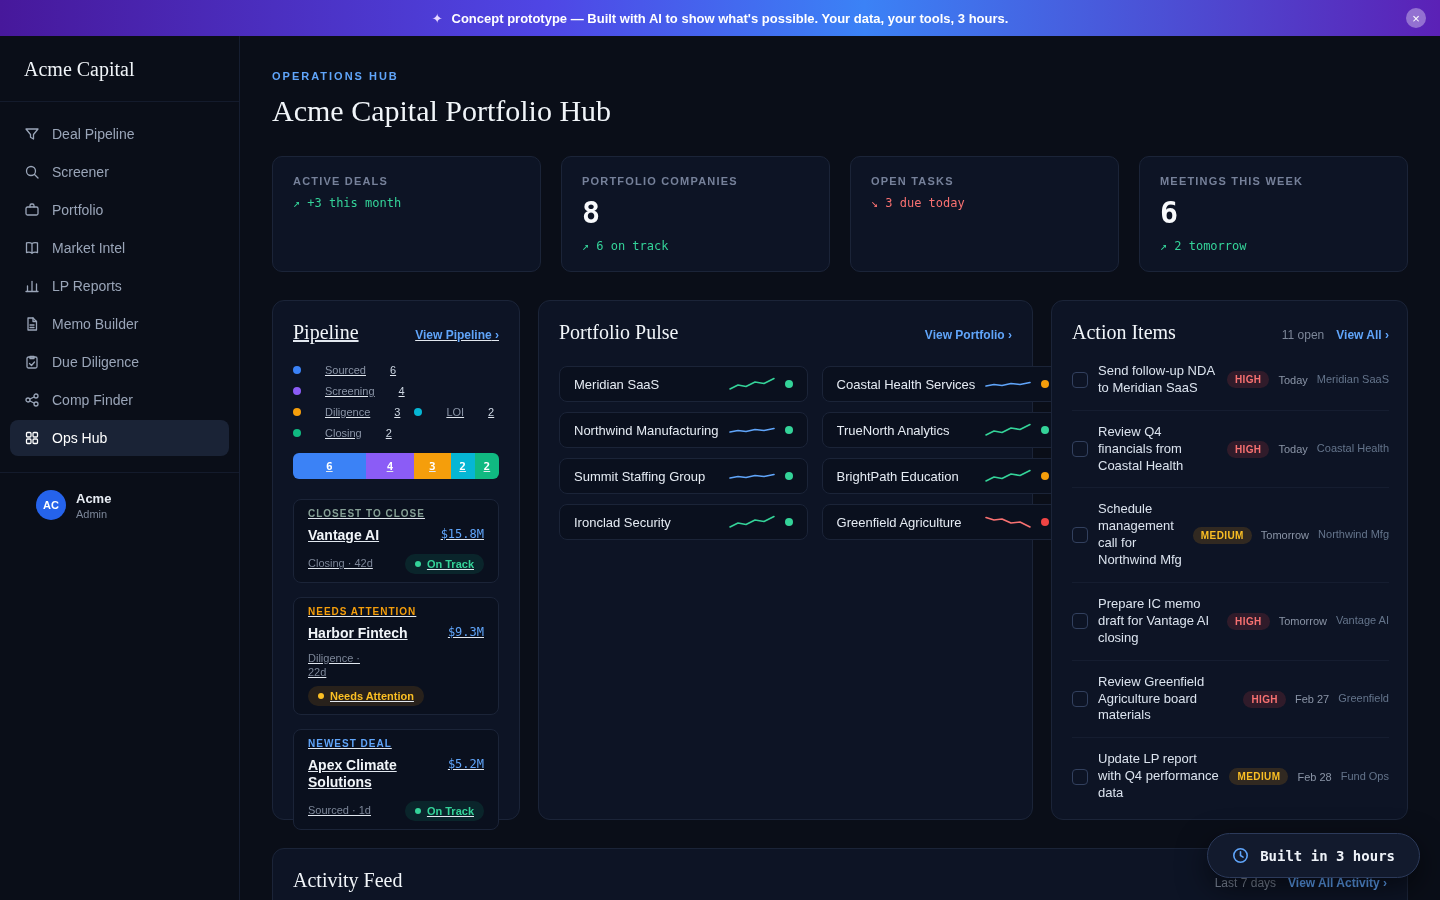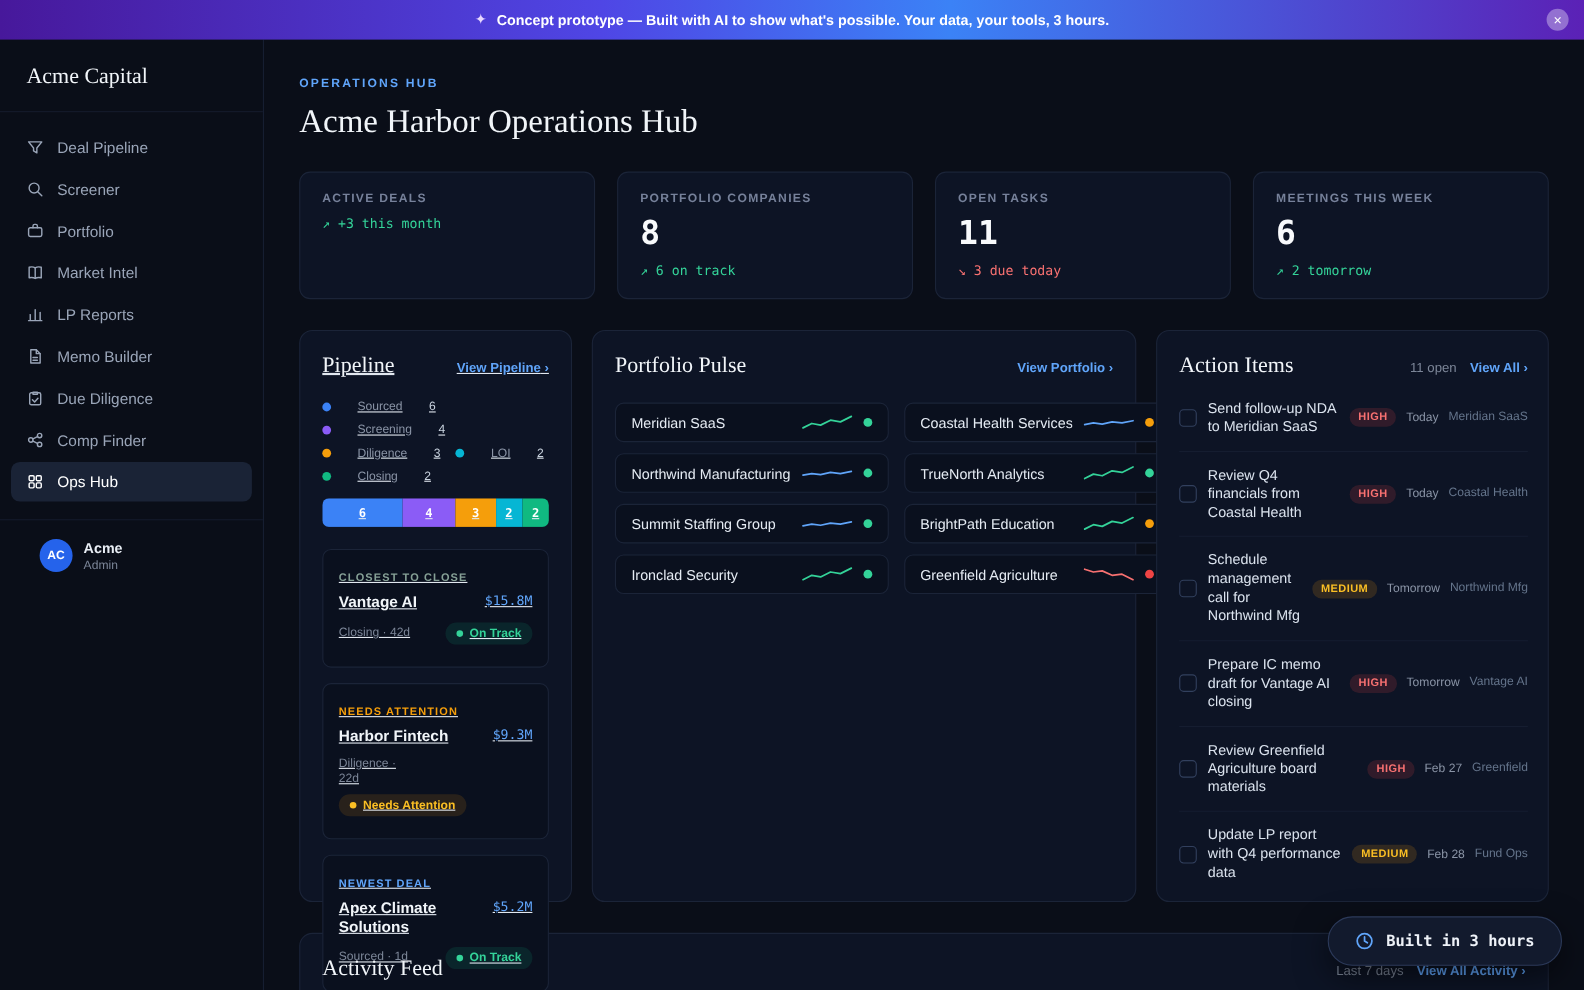--- a/index.html
+++ b/index.html
@@ -58,21 +58,21 @@
 
   
   .p-pipeline { width:248px; flex:none;text-decoration:underline; }
   .legend { display:flex; flex-wrap:wrap; gap:9px 14px; margin-top:20px; font-size:11px; color:#8a94a6; }
   .legend-item { display:flex; align-items:center; gap:24px; }
   .legend-dot { width:8px; height:8px; border-radius:50%; }
   .legend-count { color:#cbd5e1; }
   .stack-bar { display:flex; height:26px; border-radius:6px; overflow:hidden; margin-top:14px; }
   .bar-seg { display:flex; align-items:center; justify-content:center; color:#fff; font-size:11px;
     font-weight:bold; font-family:"DejaVu Sans Mono",monospace; }
-  .hl-card { background:#0a101e; border:1px solid #1b2438; border-radius:8px; padding:20px 14px; margin-top:14px; cursor:pointer; }
+  .hl-card { background:#0a101e; border:1px solid #1b2438; border-radius:8px; padding:8px 14px; margin-top:14px; cursor:pointer; }
   .stack-bar + .hl-card { margin-top:20px; }
   .hl-label { font-size:10px; font-weight:bold; letter-spacing:1px; }
   .hl-top { display:flex; justify-content:space-between; gap:8px; margin-top:8px; }
   .hl-name { font-size:14px; font-weight:bold; color:#f1f5f9; line-height:1.25; max-width:118px; }
   .hl-amount { font-family:"DejaVu Sans Mono",monospace; font-size:12px; color:#60a5fa; flex:none; }
   .hl-bottom { display:flex; justify-content:space-between; align-items:center; gap:6px; margin-top:9px; flex-wrap:wrap; }
   .hl-meta { font-size:11px; color:#7c8698; max-width:70px; line-height:1.3; }
   .badge-pill { display:inline-flex; align-items:center; gap:6px; padding:4px 10px; border-radius:999px;
     font-size:11px; font-weight:bold; flex:none; }
   .badge-pill .pill-dot { width:6px; height:6px; border-radius:50%; background:currentColor; }
@@ -221,41 +221,40 @@
       <span class="avatar">AC</span>
       <span>
         <div class="user-name">Acme</div>
         <div class="user-role">Admin</div>
       </span>
     </div>
   </div>
 
   <div class="main">
     <div class="eyebrow">OPERATIONS HUB</div>
-    <div class="page-title serif">Acme Harbor Operations Hub</div>
+    <div class="page-title serif">Acme Capital Portfolio Hub</div>
 
     <div class="stats">
       <div class="stat-card">
         <div class="stat-label">ACTIVE DEALS</div>
         <div class="stat-trend" style="color: rgb(52, 211, 153);">
             <span class="trend-arrow">↗</span>
             <span>+3 this month</span>
           </div>
       </div>
       <div class="stat-card">
         <div class="stat-label">PORTFOLIO COMPANIES</div>
         <div class="stat-value">8</div>
         <div class="stat-trend" style="color: rgb(52, 211, 153);">
             <span class="trend-arrow">↗</span>
             <span>6 on track</span>
           </div>
       </div>
       <div class="stat-card">
         <div class="stat-label">OPEN TASKS</div>
-        <div class="stat-value">11</div>
         <div class="stat-trend" style="color: rgb(248, 113, 113);">
             <span class="trend-arrow">↘</span>
             <span>3 due today</span>
           </div>
       </div>
       <div class="stat-card">
         <div class="stat-label">MEETINGS THIS WEEK</div>
         <div class="stat-value">6</div>
         <div class="stat-trend" style="color: rgb(52, 211, 153);">
             <span class="trend-arrow">↗</span>

